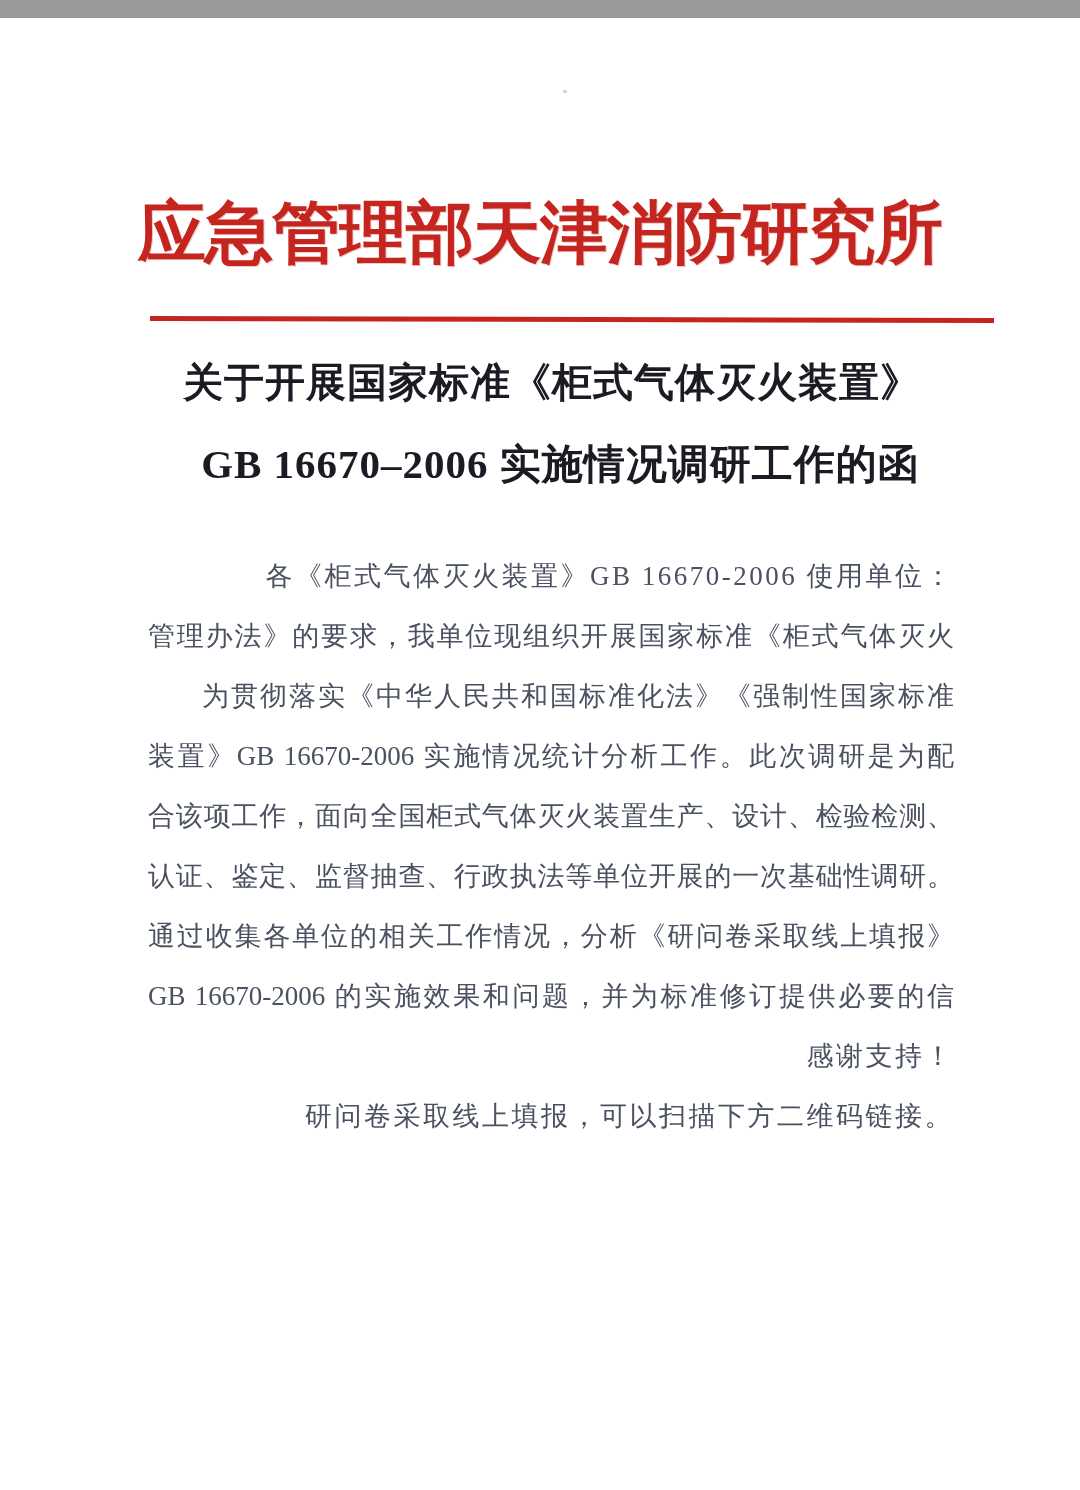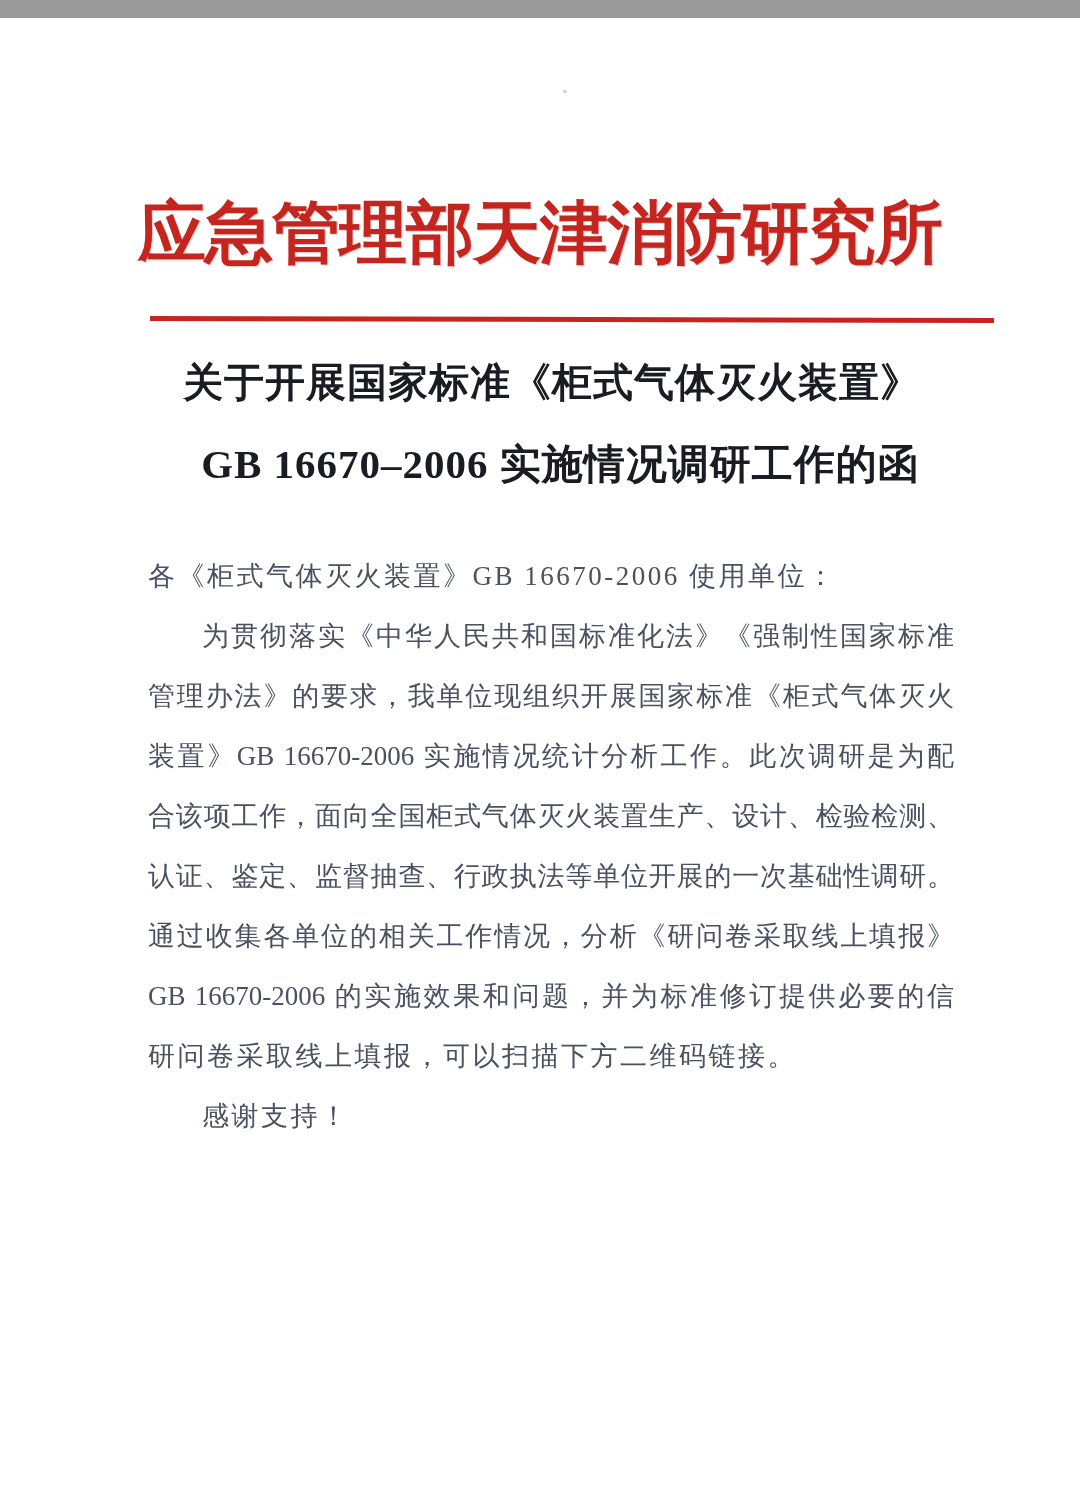--- a/index.html
+++ b/index.html
@@ -76,20 +76,21 @@
     position: absolute;
     top: 528px;
     left: 148px;
     width: 806px;
     font-size: 27px;
     color: var(--body-text, #4a5160);
   }
   .bl {
     height: 60px;
     line-height: 60px;
+    text-align: right;
   }
   
   .jf {
     text-align: justify;
     text-align-last: justify;
   }
   
   .ind { text-indent: 54px; }
   
   .loose { letter-spacing: 2.5px; }
@@ -105,24 +106,24 @@
 
   <div class="rule"></div>
 
   <div class="doc-title">
     <div class="t1">关于开展国家标准《柜式气体灭火装置》</div>
     <div class="t2">GB 16670–2006 实施情况调研工作的函</div>
   </div>
 
   <div class="letter-body">
     <div class="bl loose">各《柜式气体灭火装置》GB 16670-2006 使用单位：</div>
+    <div class="bl jf">管理办法》的要求，我单位现组织开展国家标准《柜式气体灭火</div>
     <div class="bl jf ind">为贯彻落实《中华人民共和国标准化法》《强制性国家标准</div>
-    <div class="bl jf">管理办法》的要求，我单位现组织开展国家标准《柜式气体灭火</div>
     <div class="bl jf">装置》GB 16670-2006 实施情况统计分析工作。此次调研是为配</div>
     <div class="bl jf">合该项工作，面向全国柜式气体灭火装置生产、设计、检验检测、</div>
     <div class="bl jf">认证、鉴定、监督抽查、行政执法等单位开展的一次基础性调研。</div>
     <div class="bl jf">通过收集各单位的相关工作情况，分析《研问卷采取线上填报》</div>
     <div class="bl jf">GB 16670-2006 的实施效果和问题，并为标准修订提供必要的信</div>
+    <div class="bl loose ind">感谢支持！</div>
     <div class="bl loose">研问卷采取线上填报，可以扫描下方二维码链接。</div>
-    <div class="bl loose ind">感谢支持！</div>
   </div>
 
 </div>
 
 </body></html>

